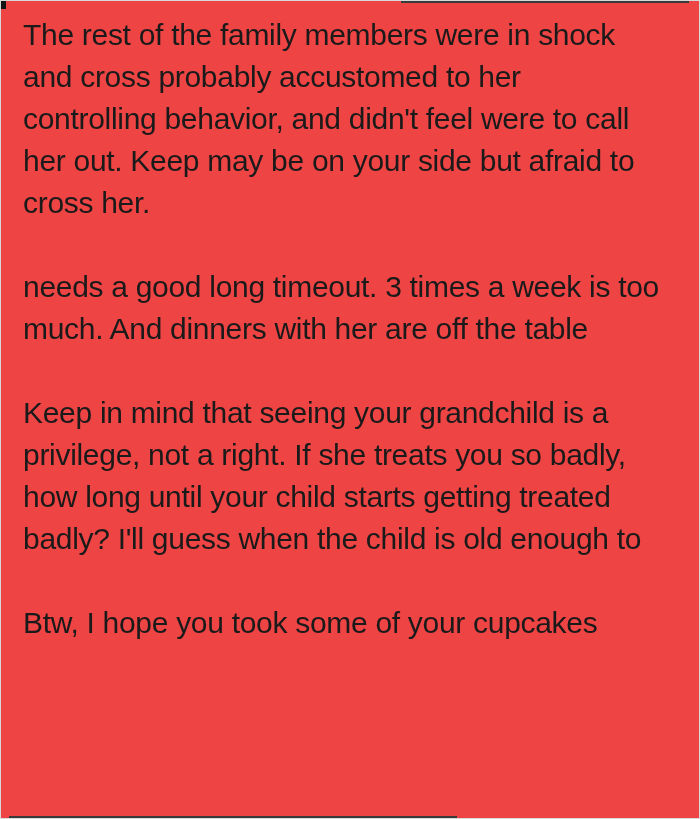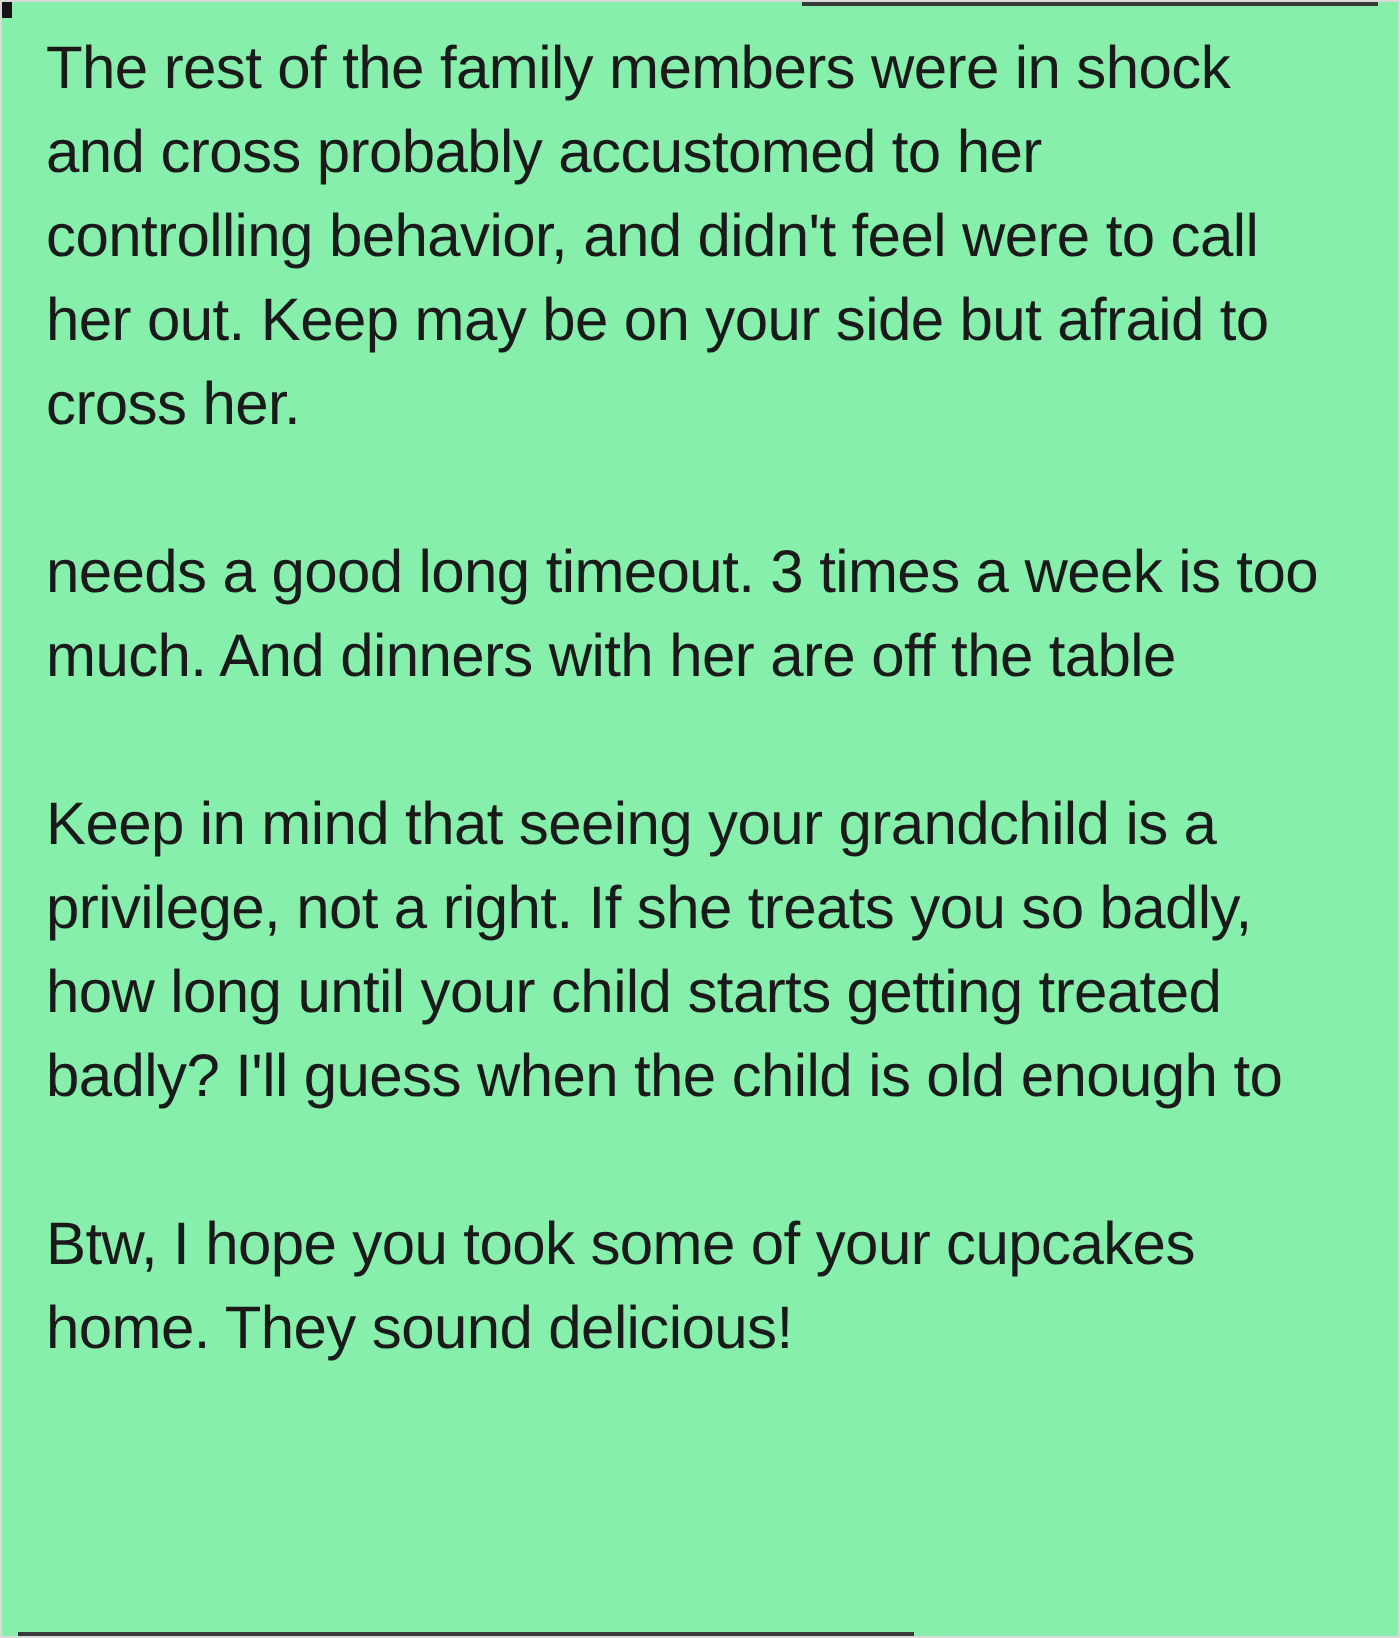--- a/index.html
+++ b/index.html
@@ -4,21 +4,21 @@
 <style>
   html, body {
     margin: 0;
     padding: 0;
     background: #ffffff;
   }
   .page {
     position: relative;
     width: 700px;
     height: 819px;
-    background: #86efac;
+    background: #ef4444;
     border: 1px solid #d9d9d9;
     box-sizing: border-box;
     overflow: hidden;
     font-family: "Liberation Sans", "DejaVu Sans", sans-serif;
   }
   
   .mark-top-left {
     position: absolute;
     left: 0; top: 0;
     width: 5px; height: 8px;
@@ -81,17 +81,16 @@
 
     <div class="paragraph">
       <div class="line">Keep in mind that seeing your grandchild is a</div>
       <div class="line">privilege, not a right. If she treats you so badly,</div>
       <div class="line">how long until your child starts getting treated</div>
       <div class="line">badly? I'll guess when the child is old enough to</div>
     </div>
 
     <div class="paragraph">
       <div class="line">Btw, I hope you took some of your cupcakes</div>
-      <div class="line">home. They sound delicious!</div>
     </div>
 
   </div>
 </div>
 
 </body></html>

